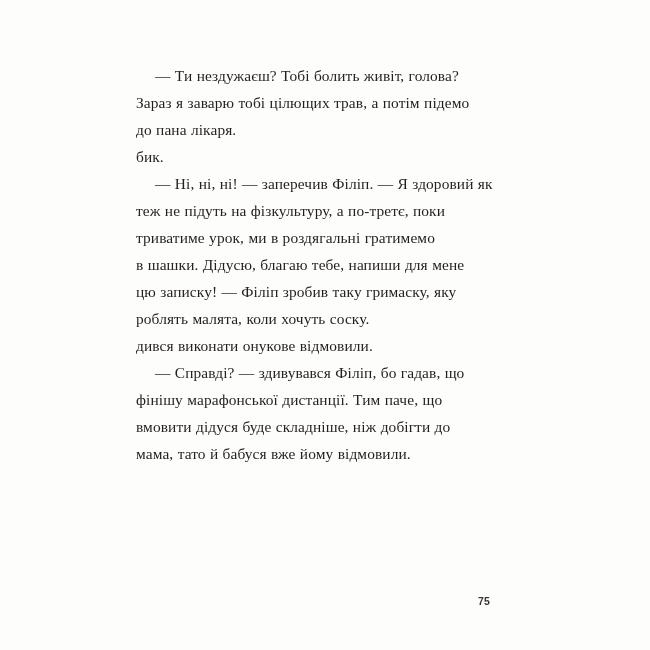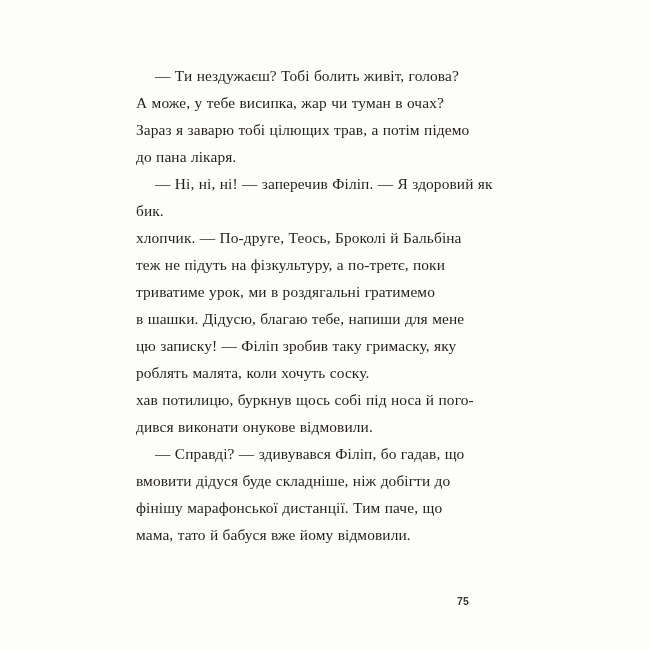--- a/index.html
+++ b/index.html
@@ -40,54 +40,51 @@
   .line {
     display: block;
     white-space: pre;
   }
   .line.indent {
     padding-left: 19px;
   }
 
   .folio {
     position: absolute;
-    left: 457px;
+    left: 478px;
     top: 595px;
     width: 30px;
     text-align: left;
     color: #3a3530;
     font-family: "Liberation Sans", "DejaVu Sans", sans-serif;
     font-size: 10.5px;
     font-weight: 700;
     letter-spacing: 0.2px;
   }
 </style>
 </head>
 <body style="background: rgb(253, 253, 251);">
 
 <div class="page" style="background: rgb(253, 253, 251);">
 
   <div class="text-block" style="color: rgb(35, 31, 28);">
     <div id="lines-container">
         <span class="line indent">— Ти нездужаєш? Тобі болить живіт, голова?</span>
-        <span class="line">А може, у тебе висипка, жар чи туман в очах?</span>
         <span class="line">Зараз я заварю тобі цілющих трав, а потім підемо</span>
         <span class="line">до пана лікаря.</span>
+        <span class="line">бик.</span>
         <span class="line indent">— Ні, ні, ні! — заперечив Філіп. — Я здоровий як</span>
-        <span class="line">бик.</span>
-        <span class="line">хлопчик. — По-друге, Теось, Броколі й Бальбіна</span>
         <span class="line">теж не підуть на фізкультуру, а по-третє, поки</span>
         <span class="line">триватиме урок, ми в роздягальні гратимемо</span>
         <span class="line">в шашки. Дідусю, благаю тебе, напиши для мене</span>
         <span class="line">цю записку! — Філіп зробив таку гримаску, яку</span>
         <span class="line">роблять малята, коли хочуть соску.</span>
-        <span class="line">хав потилицю, буркнув щось собі під носа й пого-</span>
         <span class="line">дився виконати онукове відмовили.</span>
         <span class="line indent">— Справді? — здивувався Філіп, бо гадав, що</span>
+        <span class="line">фінішу марафонської дистанції. Тим паче, що</span>
         <span class="line">вмовити дідуся буде складніше, ніж добігти до</span>
-        <span class="line">фінішу марафонської дистанції. Тим паче, що</span>
         <span class="line">мама, тато й бабуся вже йому відмовили.</span>
       </div>
   </div>
 
   <div class="folio">75</div>
 
 </div>
 
 </body></html>

